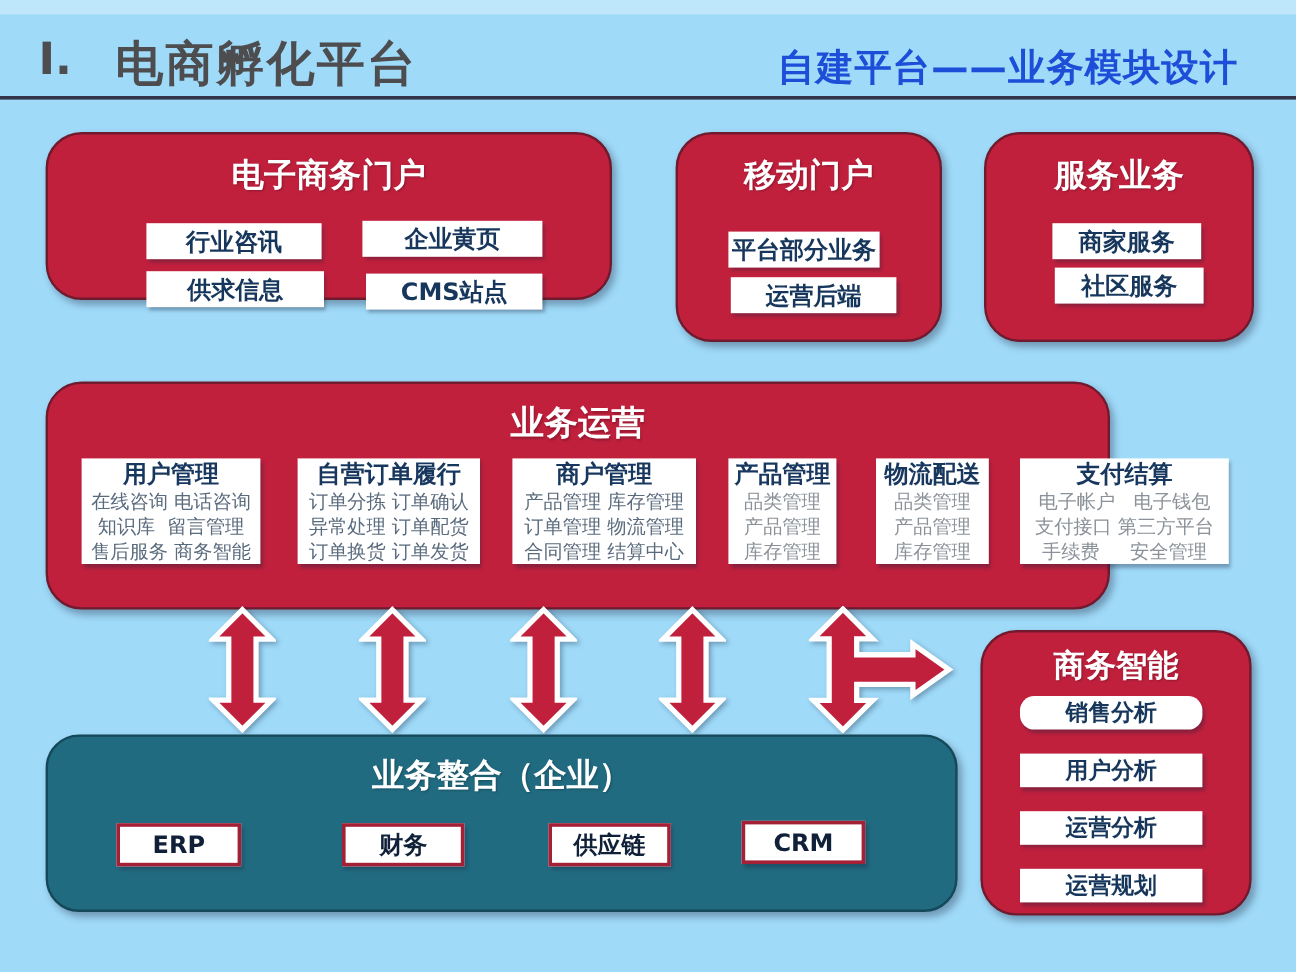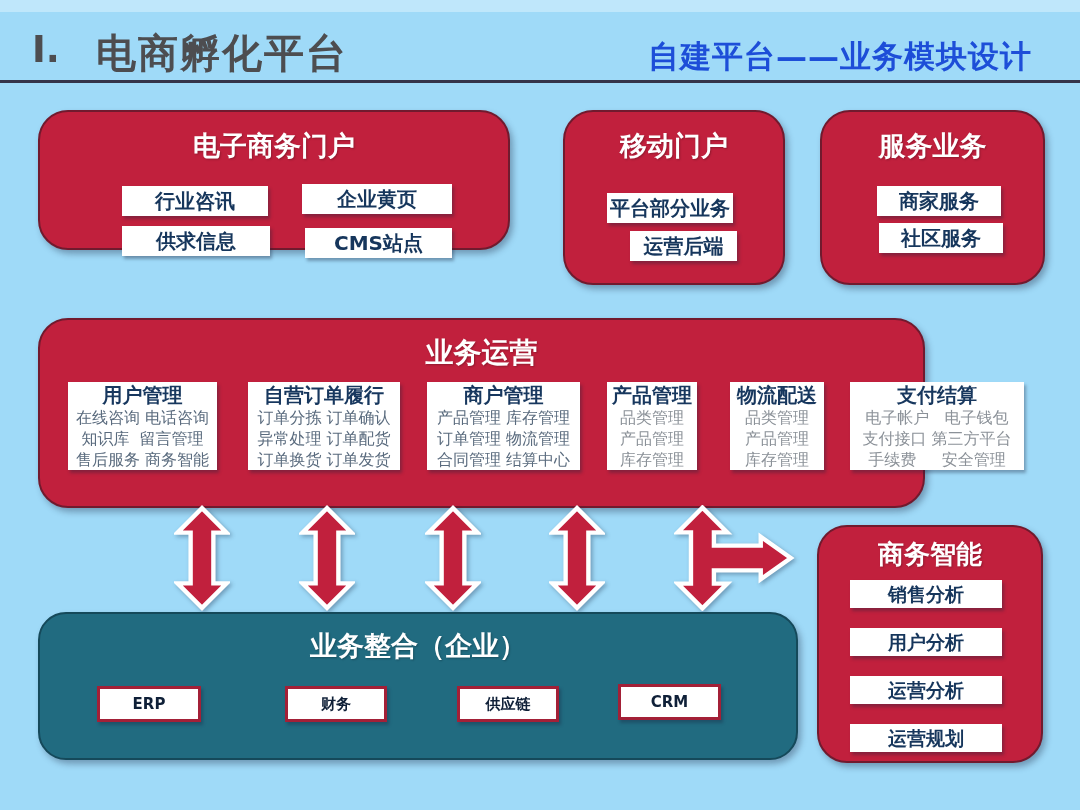--- a/index.html
+++ b/index.html
@@ -95,21 +95,21 @@
   .tone-gray  .card-line{color:#8B9198;}
   
   .arrow{
     position:absolute;top:505px;height:106px;
     filter:drop-shadow(2px 2px 2px rgba(20,40,70,.35));
   }
   
   .integ{left:38px;top:612px;width:760px;height:148px;}
   .integ .box-title{top:14px;font-size:27px;}
   .e-item{
-    font-size:15px;line-height:30px;height:36px;
+    font-size:20px;line-height:30px;height:36px;
     border:3px solid #A32037;color:#0F2038;
     display:flex;align-items:center;justify-content:center;
   }
   
   .bi{left:817px;top:525px;width:226px;height:238px;}
   .bi .box-title{top:10px;font-size:26px;}
   .bi-item{font-size:19px;line-height:28px;height:28px;left:31px;width:152px;}
 </style>
 </head>
 <body>
@@ -126,21 +126,21 @@
     <div class="box-title">电子商务门户</div>
     <div class="witem t-item" style="left:82px;top:74px;width:146px;">行业咨讯</div>
     <div class="witem t-item" style="left:262px;top:72px;width:150px;">企业黄页</div>
     <div class="witem t-item" style="left:82px;top:114px;width:148px;">供求信息</div>
     <div class="witem t-item" style="left:265px;top:116px;width:147px;">CMS站点</div>
   </div>
 
   <div class="redbox box2">
     <div class="box-title">移动门户</div>
     <div class="witem t-item" style="left:42px;top:81px;width:126px;">平台部分业务</div>
-    <div class="witem t-item" style="left:44px;top:119px;width:107px;margin-left:21px;">运营后端</div>
+    <div class="witem t-item" style="left:44px;top:119px;width:138px;">运营后端</div>
   </div>
 
   <div class="redbox box3">
     <div class="box-title">服务业务</div>
     <div class="witem t-item" style="left:55px;top:74px;width:124px;">商家服务</div>
     <div class="witem t-item" style="left:57px;top:111px;width:124px;">社区服务</div>
   </div>
 
   <div class="redbox ops">
     <div class="box-title">业务运营</div>
@@ -207,18 +207,18 @@
   <div class="tealbox integ">
     <div class="box-title">业务整合（企业）</div>
     <div class="witem e-item" style="left:57px;top:72px;width:104px;">ERP</div>
     <div class="witem e-item" style="left:245px;top:72px;width:102px;">财务</div>
     <div class="witem e-item" style="left:417px;top:72px;width:102px;">供应链</div>
     <div class="witem e-item" style="left:578px;top:70px;width:103px;">CRM</div>
   </div>
 
   <div class="redbox bi">
     <div class="box-title">商务智能</div>
-    <div class="witem bi-item" style="top:53px;">销售分析</div>
+    <div class="witem bi-item" style="top:53px;border-radius:12px;">销售分析</div>
     <div class="witem bi-item" style="top:101px;">用户分析</div>
     <div class="witem bi-item" style="top:149px;">运营分析</div>
     <div class="witem bi-item" style="top:197px;">运营规划</div>
   </div>
 </div>
 
 </body></html>

